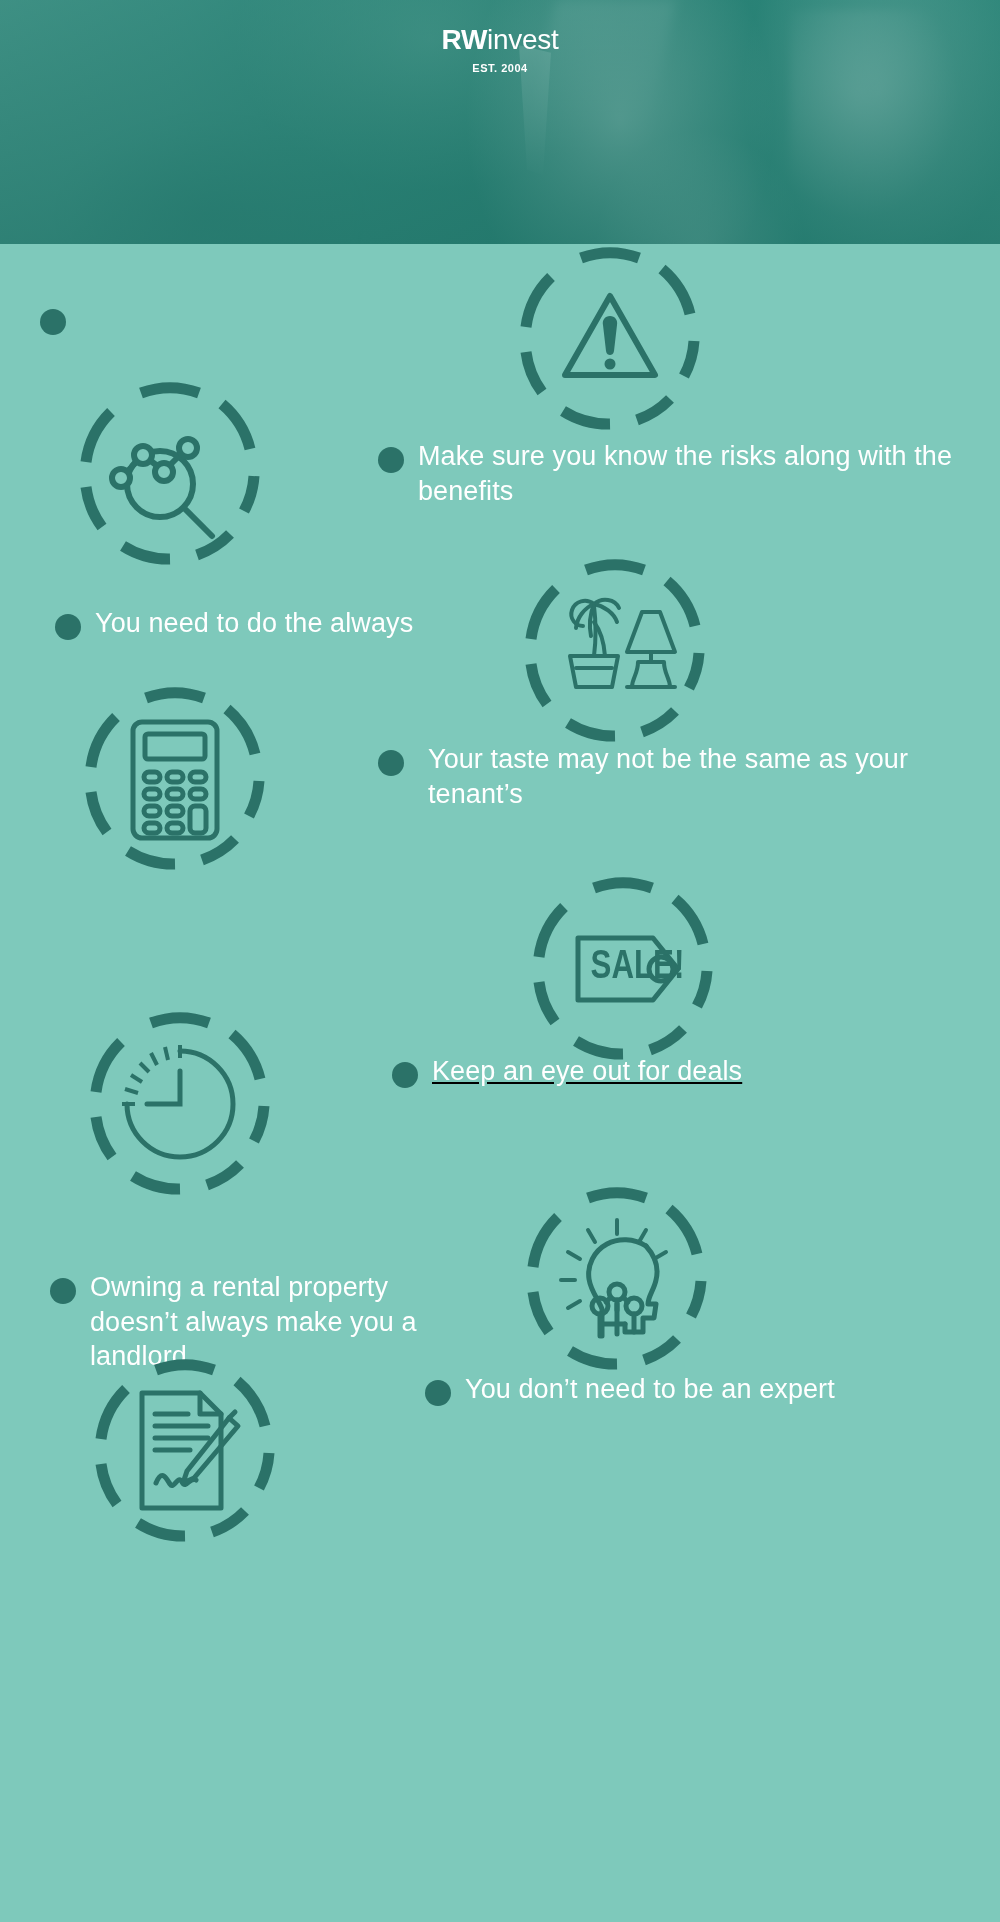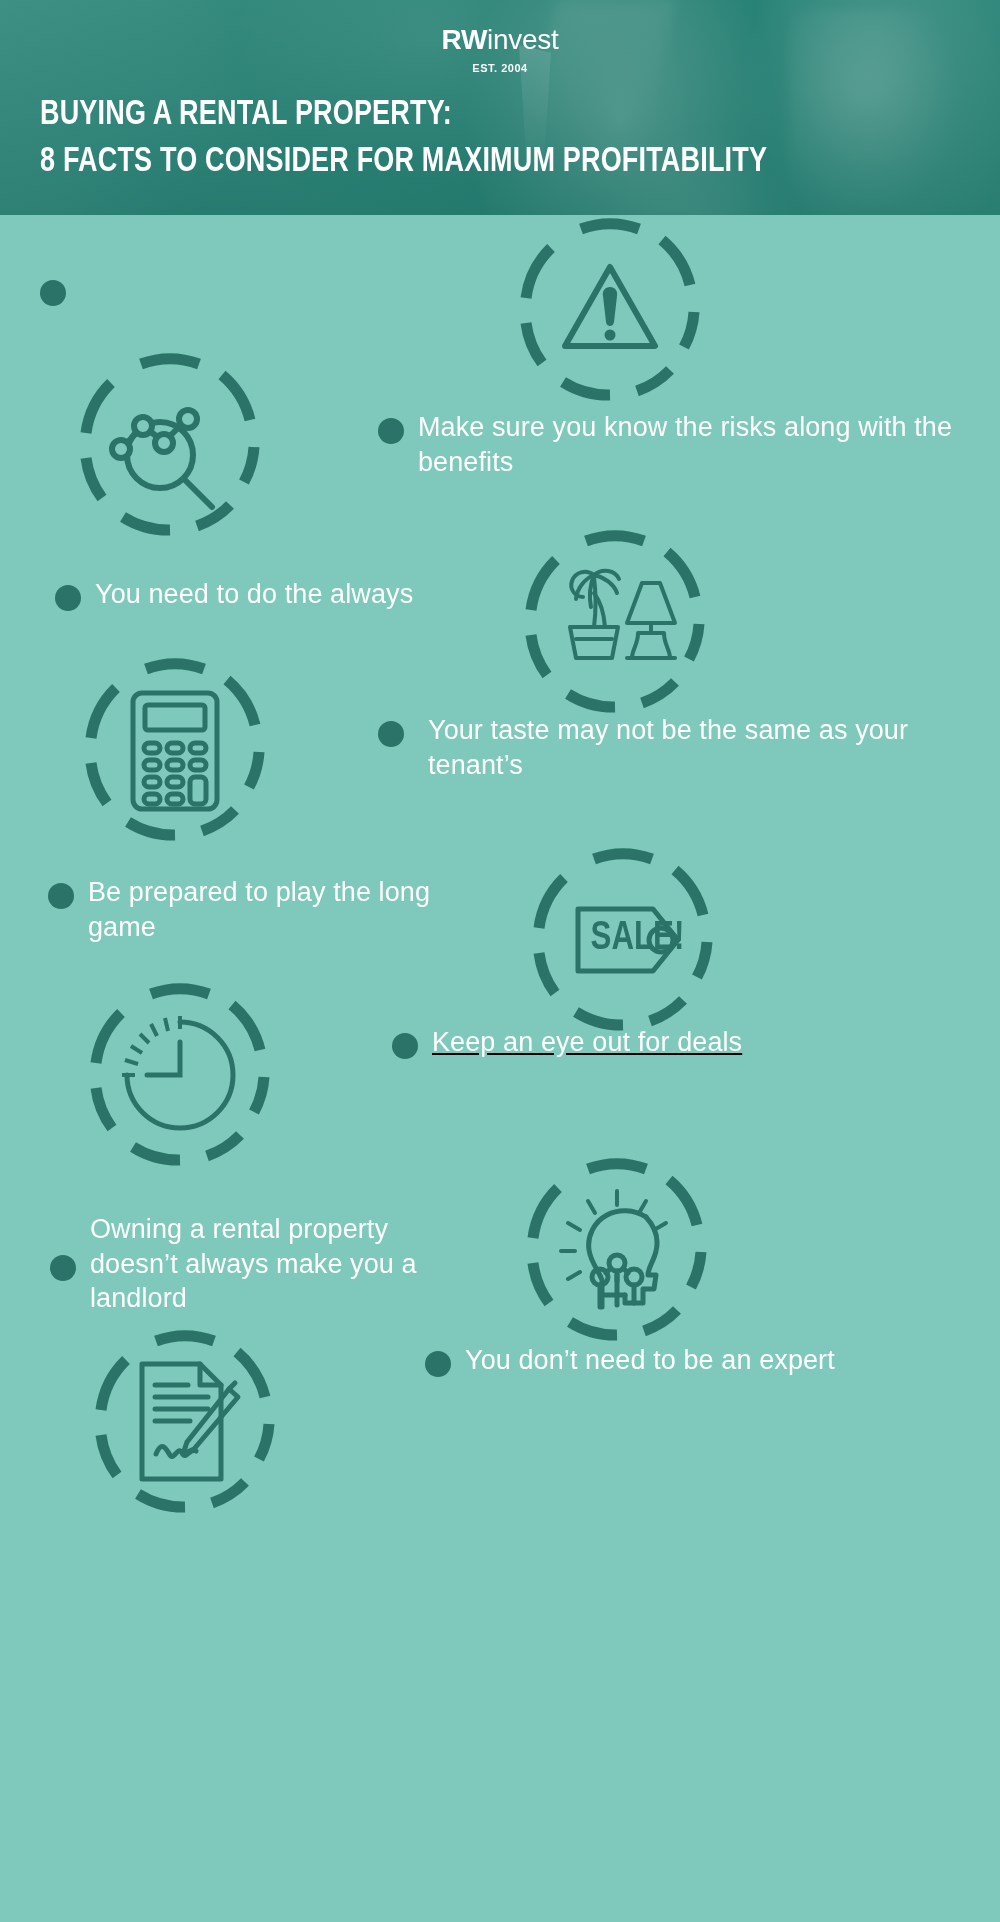--- a/index.html
+++ b/index.html
@@ -6,21 +6,21 @@
   html,body {
     width:1000px; height:1922px;
     font-family:"Liberation Sans", sans-serif;
     background:#7ec9bb;
     overflow:hidden;
   }
   .page { position:relative; width:1000px; height:1922px; background:#7ec9bb; }
 
   
   .header {
-    position:relative; width:1000px; height:215px; overflow:hidden;
+    position:relative; width:1000px; height:244px; overflow:hidden;
     background:#2e7a70;
   }
   .photo {
     position:absolute; inset:0;
     background:
       radial-gradient(ellipse 220px 300px at 620px 120px, rgba(236,241,238,.72), rgba(236,241,238,0) 70%),
       radial-gradient(ellipse 190px 260px at 880px 90px, rgba(225,235,232,.55), rgba(225,235,232,0) 72%),
       radial-gradient(ellipse 150px 170px at 700px 250px, rgba(235,242,239,.55), rgba(235,242,239,0) 70%),
       radial-gradient(ellipse 260px 200px at 430px 40px, rgba(140,190,178,.5), rgba(140,190,178,0) 75%),
       linear-gradient(100deg,#5d9e93 0%, #4a9288 18%, #2e7f73 38%, #1f6f64 60%, #2b8176 78%, #3f8d81 100%);
@@ -81,24 +81,20 @@
     <div class="photo">
       <div class="blob1"></div>
         <div class="blob2"></div>
         <div class="blob3"></div>
         <div class="keys"></div>
     </div>
     <div class="hdr-inner">
       <div class="logo">
         <div class="wordmark"><span class="rw">RW</span><span class="inv">invest</span></div>
         <div class="est">EST. 2004</div>
-      </div>
-      <div class="headline">
-        <div class="ln"><span>BUYING A RENTAL PROPERTY:</span></div>
-        <div class="ln"><span>8 FACTS TO CONSIDER FOR MAXIMUM PROFITABILITY</span></div>
       </div>
     </div>
   </div>
 
   <div class="body">
 
     <div class="row bullet-row" style="left:40px; top:57px; width:420px;">
       <div class="dot"></div>
     </div>
     <div class="icon-wrap" style="left:75px; top:135px;">
@@ -208,24 +204,20 @@
           <path d="M118 106 C118 118 112 122 112 131 L150 131 C150 122 144 118 144 106 Z"></path>
           <line x1="107" y1="131" x2="155" y2="131"></line>
         </g>
       </svg>
     </div>
     <div class="row bullet-row" style="left:378px; top:498px; width:560px;gap:24px;">
       <div class="dot"></div>
       <div class="btxt">Your taste may not be the same as your tenant’s</div>
     </div>
 
-    <div class="row bullet-row" style="left:48px; top:660px; width:420px;">
-      <div class="dot"></div>
-      <div class="btxt">Be prepared to play the long game</div>
-    </div>
     <div class="icon-wrap" style="left:85px; top:765px;">
       <svg viewBox="0 0 190 190">
         <g fill="none" stroke="#2b7268" stroke-width="11">
           <path d="M66 14 A85 85 0 0 1 124 14"></path>
           <path d="M147 25 A85 85 0 0 1 175 70"></path>
           <path d="M179 97 A85 85 0 0 1 169 132"></path>
           <path d="M155 155 A85 85 0 0 1 122 176"></path>
           <path d="M95 180 A85 85 0 0 1 48 167"></path>
           <path d="M27 148 A85 85 0 0 1 11 108"></path>
           <path d="M11 83 A85 85 0 0 1 36 33"></path>
@@ -262,21 +254,21 @@
           <circle cx="133" cy="95" r="12"></circle>
         </g>
         <text x="62" y="106" font-family="'Liberation Sans', sans-serif" font-size="34" font-weight="700" fill="#2b7268" transform="scale(0.92,1.18) translate(6,-18)">SALE!</text>
       </svg>
     </div>
     <div class="row bullet-row" style="left:392px; top:810px; width:560px;text-decoration:underline;">
       <div class="dot"></div>
       <div class="btxt">Keep an eye out for deals</div>
     </div>
 
-    <div class="row bullet-row" style="left:50px; top:997px; width:400px;align-items:center;">
+    <div class="row bullet-row" style="left:50px; top:1026px; width:400px;">
       <div class="dot"></div>
       <div class="btxt">Owning a rental property doesn’t always make you a landlord</div>
     </div>
     <div class="icon-wrap" style="left:90px; top:1112px;">
       <svg viewBox="0 0 190 190">
         <g fill="none" stroke="#2b7268" stroke-width="11">
           <path d="M66 14 A85 85 0 0 1 124 14"></path>
           <path d="M147 25 A85 85 0 0 1 175 70"></path>
           <path d="M179 97 A85 85 0 0 1 169 132"></path>
           <path d="M155 155 A85 85 0 0 1 122 176"></path>

